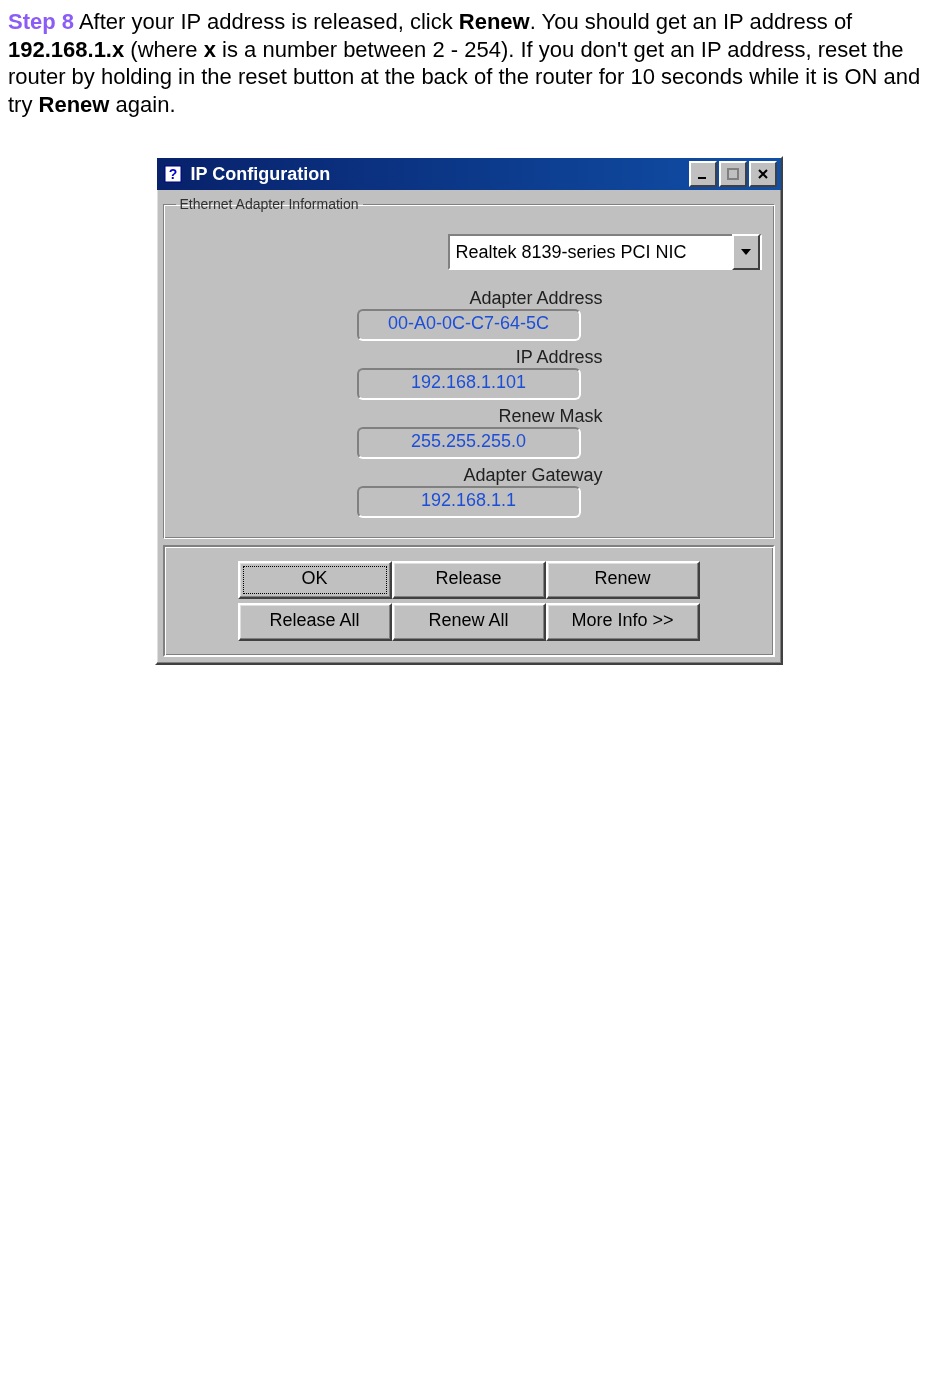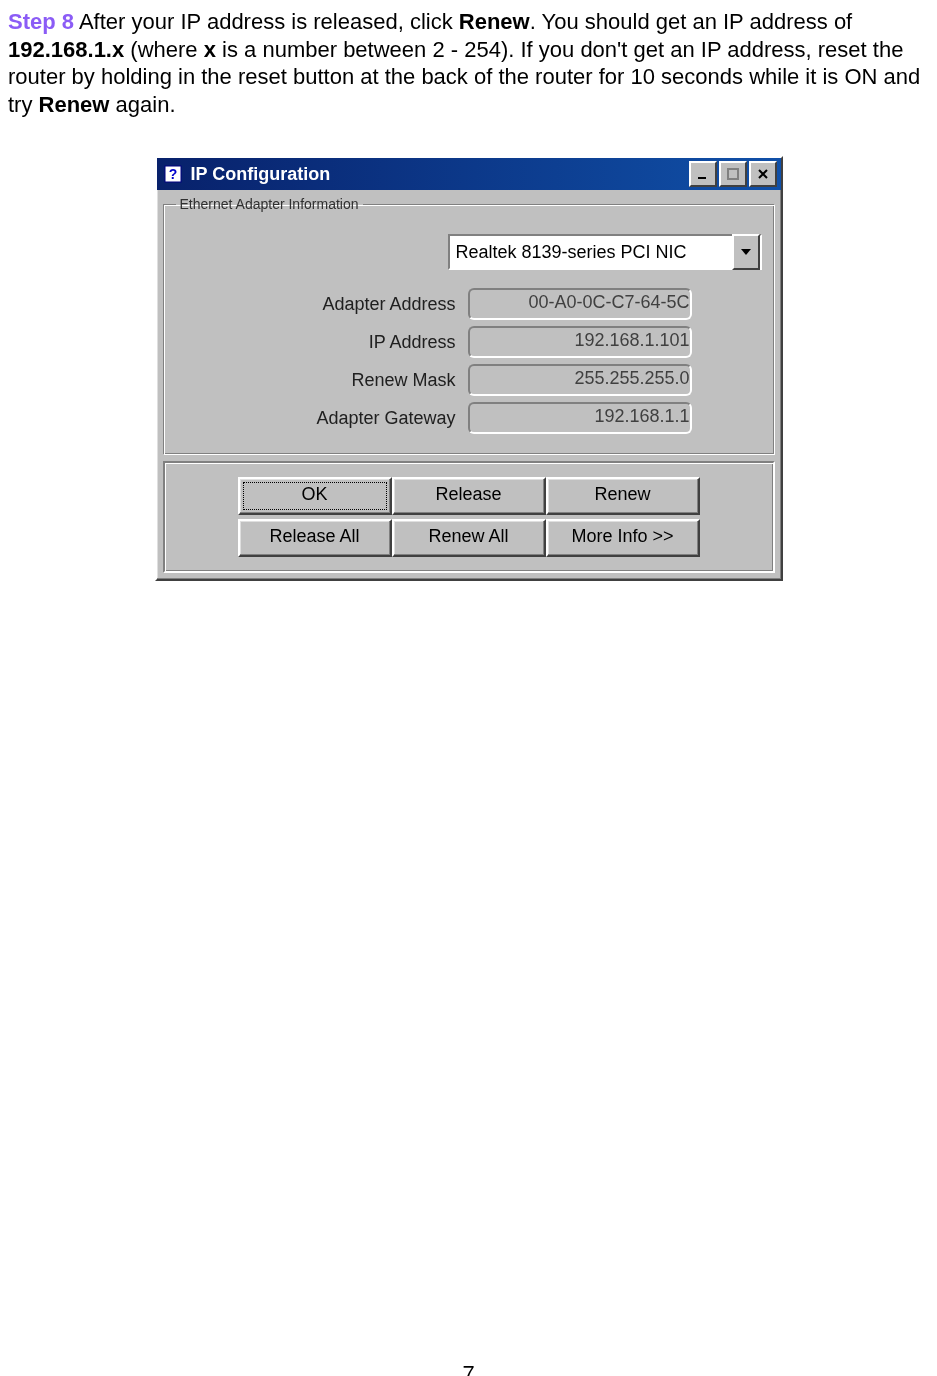--- a/index.html
+++ b/index.html
@@ -131,38 +131,39 @@
       border-right: 2px solid #404040;
       border-bottom: 2px solid #404040;
       display: flex;
       align-items: center;
       justify-content: center;
     }
     .field-row {
       display: flex;
       align-items: center;
       margin: 6px 0;
+      flex-direction: column;
     }
     .field-label {
       width: 280px;
       text-align: right;
       padding-right: 12px;
       color: #202020;
     }
     .field-value {
       width: 220px;
       height: 28px;
       background: #c0c0c0;
       border-top: 2px solid #808080;
       border-left: 2px solid #808080;
       border-right: 2px solid #fff;
       border-bottom: 2px solid #fff;
-      text-align: right;
+      text-align: center;
       line-height: 24px;
-      color: #404040;
+      color: #1d4ed8;
       border-radius: 6px;
     }
     .button-panel {
       border-top: 2px solid #808080;
       border-left: 2px solid #808080;
       border-right: 2px solid #fff;
       border-bottom: 2px solid #fff;
       box-shadow: inset 1px 1px 0 #fff, inset -1px -1px 0 #808080;
       padding: 10px;
     }

